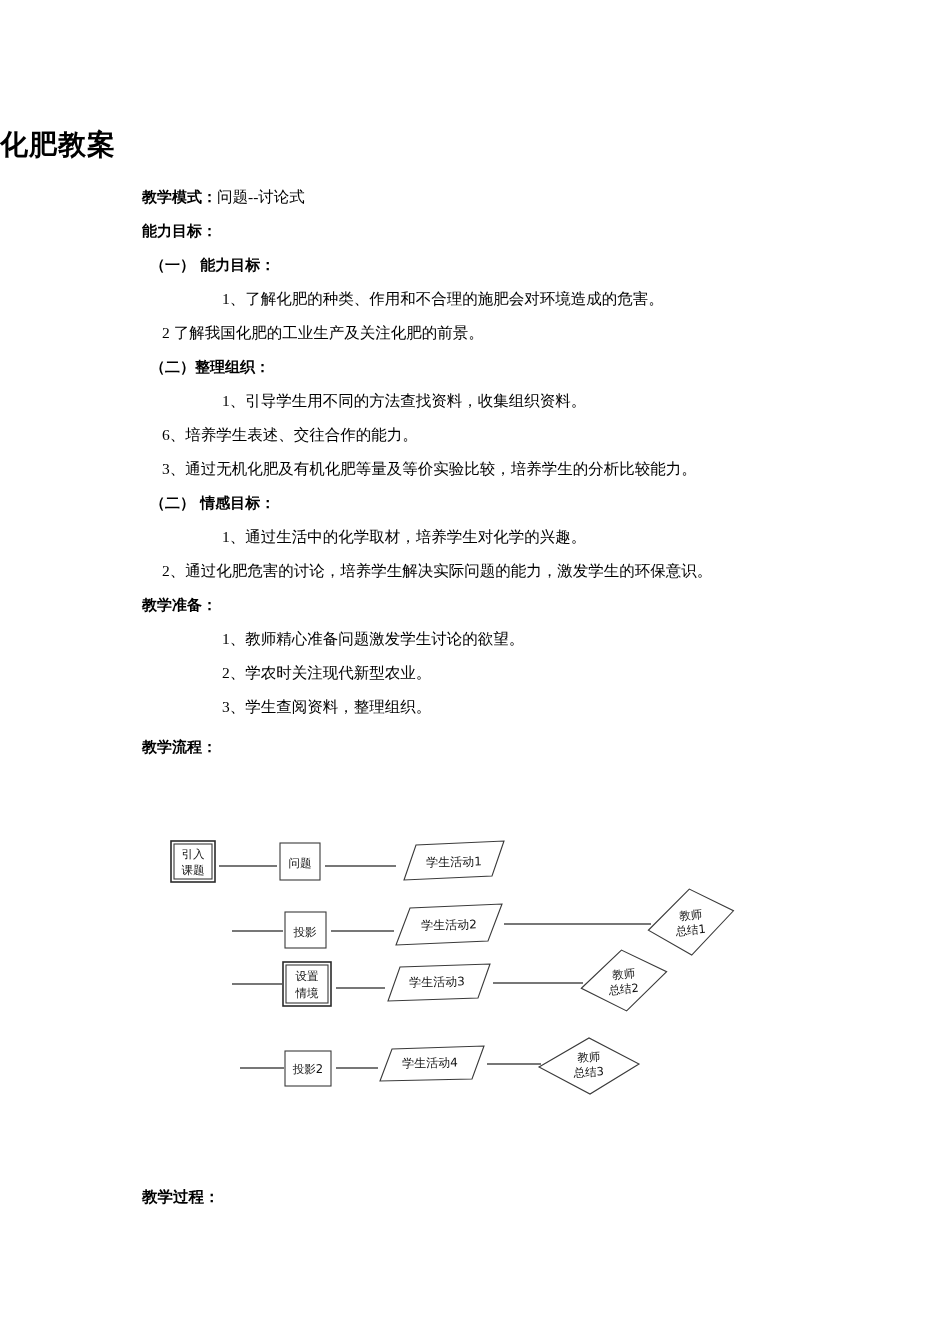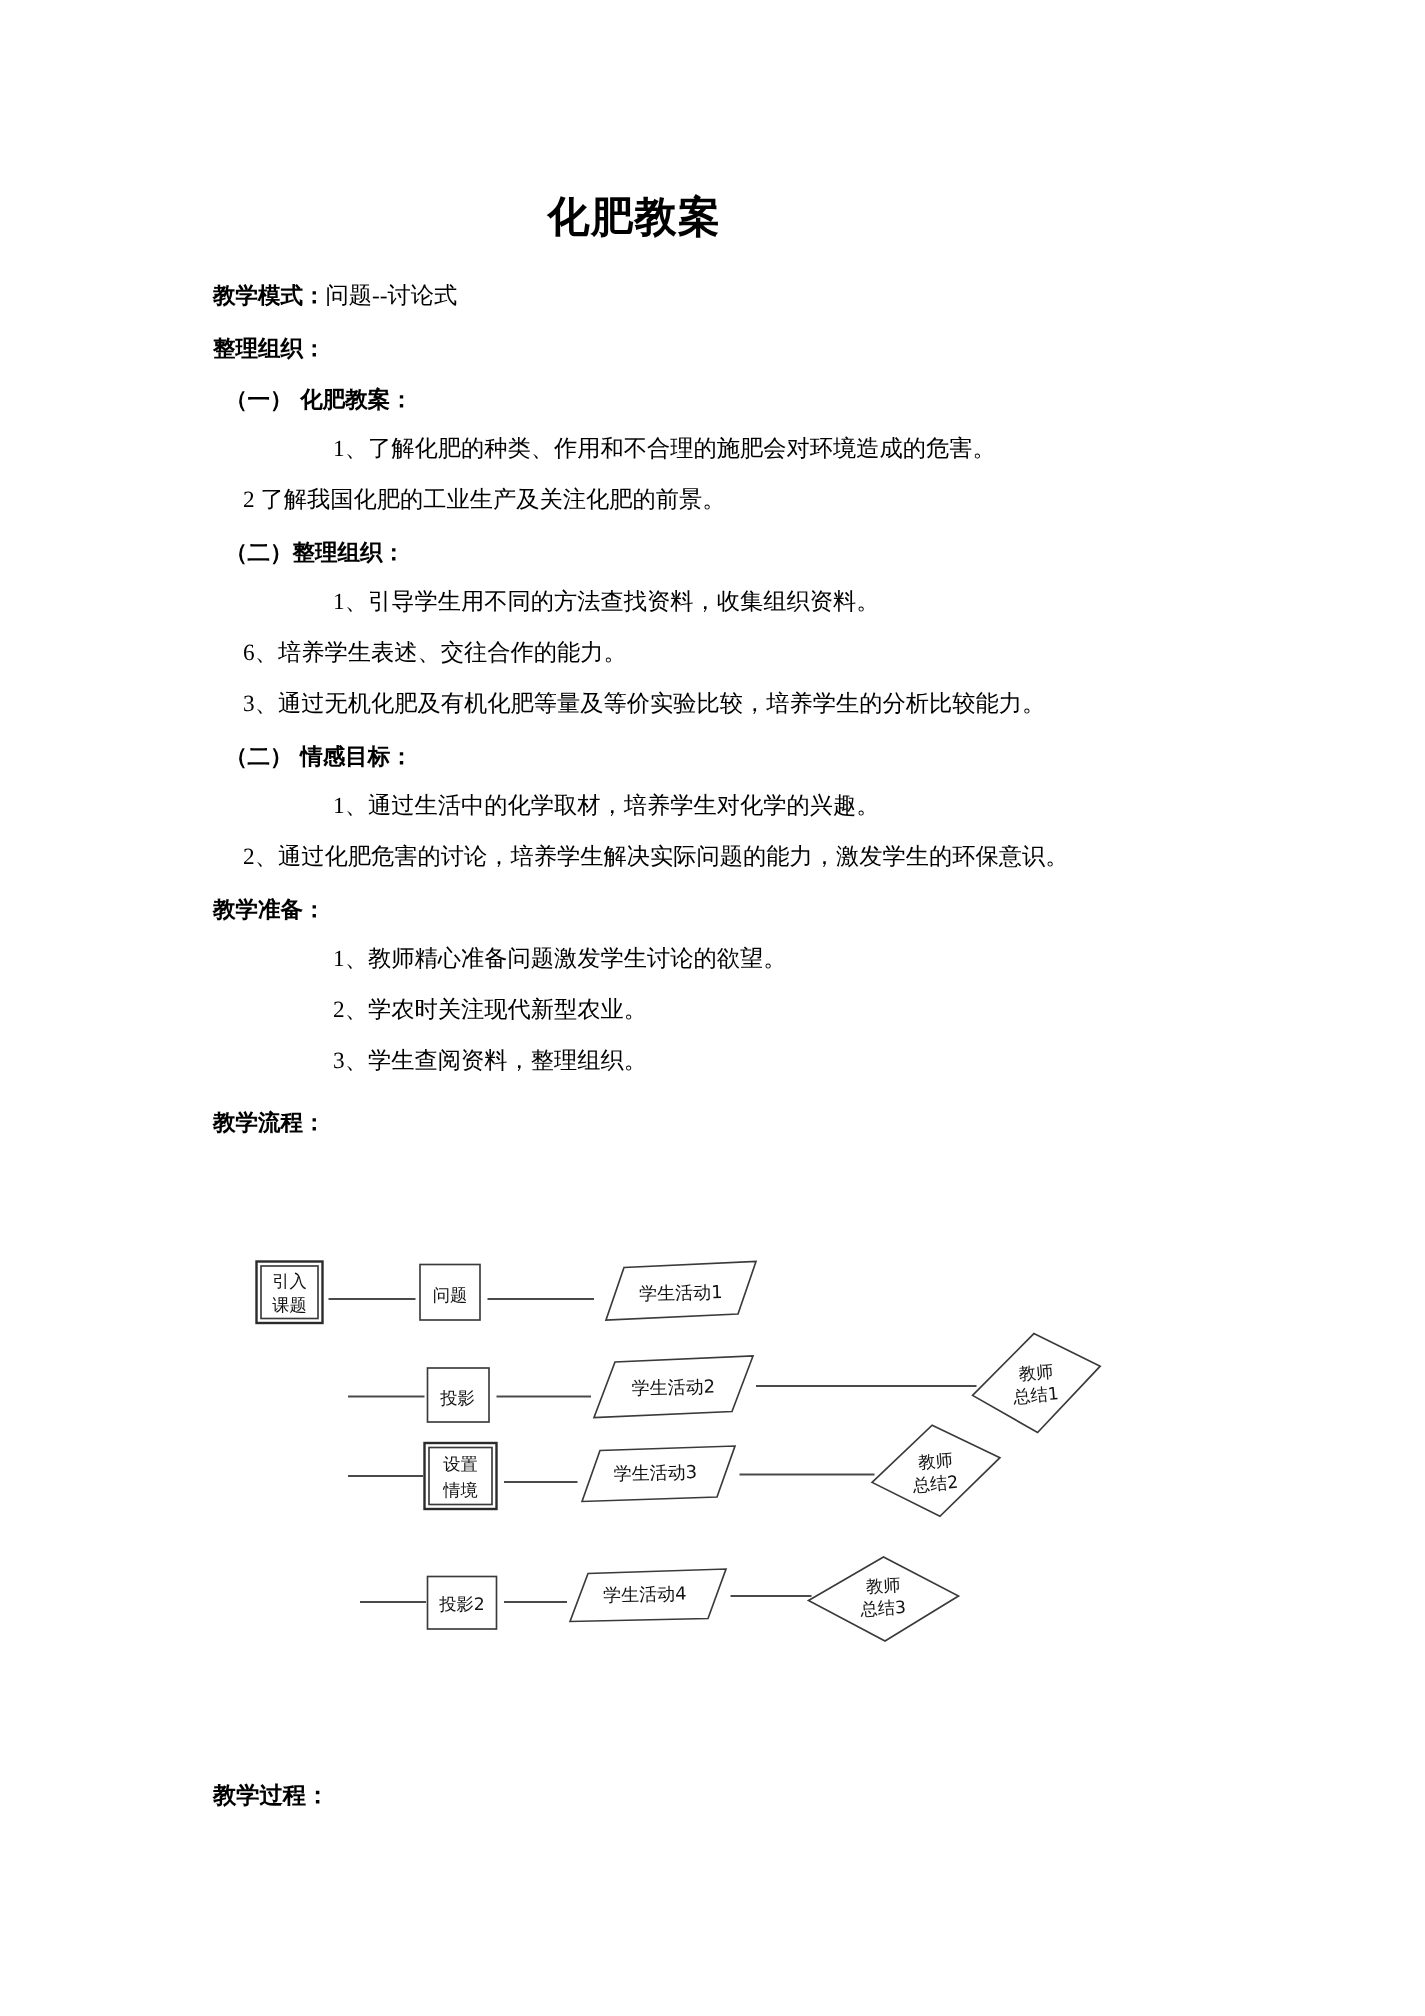--- a/index.html
+++ b/index.html
@@ -21,21 +21,21 @@
     width: 950px;
     height: 1344px;
   }
 
   
   .doc-title {
     position: absolute;
     left: 0;
     top: 126px;
     width: 846px;
-    text-align: center;
+    text-align: left;
     font-size: 28px;
     font-weight: bold;
     letter-spacing: 1px;
     font-family: "DejaVu Sans", "Liberation Sans", sans-serif;
   }
 
   
   .body-text {
     position: absolute;
     left: 142px;
@@ -109,23 +109,23 @@
 <div class="page">
 
   <div class="doc-title">化肥教案</div>
 
   <div class="body-text">
 
     <div class="line ind-0">
       <span class="lbl">教学模式：</span><span>问题--讨论式</span>
     </div>
 
-    <div class="line ind-0 lbl">整理组织：</div>
-
-    <div class="line ind-1 lbl">（一） 化肥教案：</div>
+    <div class="line ind-0 lbl">能力目标：</div>
+
+    <div class="line ind-1 lbl">（一） 能力目标：</div>
     <div class="line ind-3">1、了解化肥的种类、作用和不合理的施肥会对环境造成的危害。</div>
     <div class="line ind-2">2 了解我国化肥的工业生产及关注化肥的前景。</div>
 
     <div class="line ind-1 lbl">（二）整理组织：</div>
     <div class="line ind-3">1、引导学生用不同的方法查找资料，收集组织资料。</div>
     <div class="line ind-2">6、培养学生表述、交往合作的能力。</div>
     <div class="line ind-2">3、通过无机化肥及有机化肥等量及等价实验比较，培养学生的分析比较能力。</div>
 
     <div class="line ind-1 lbl">（二） 情感目标：</div>
     <div class="line ind-3">1、通过生活中的化学取材，培养学生对化学的兴趣。</div>

